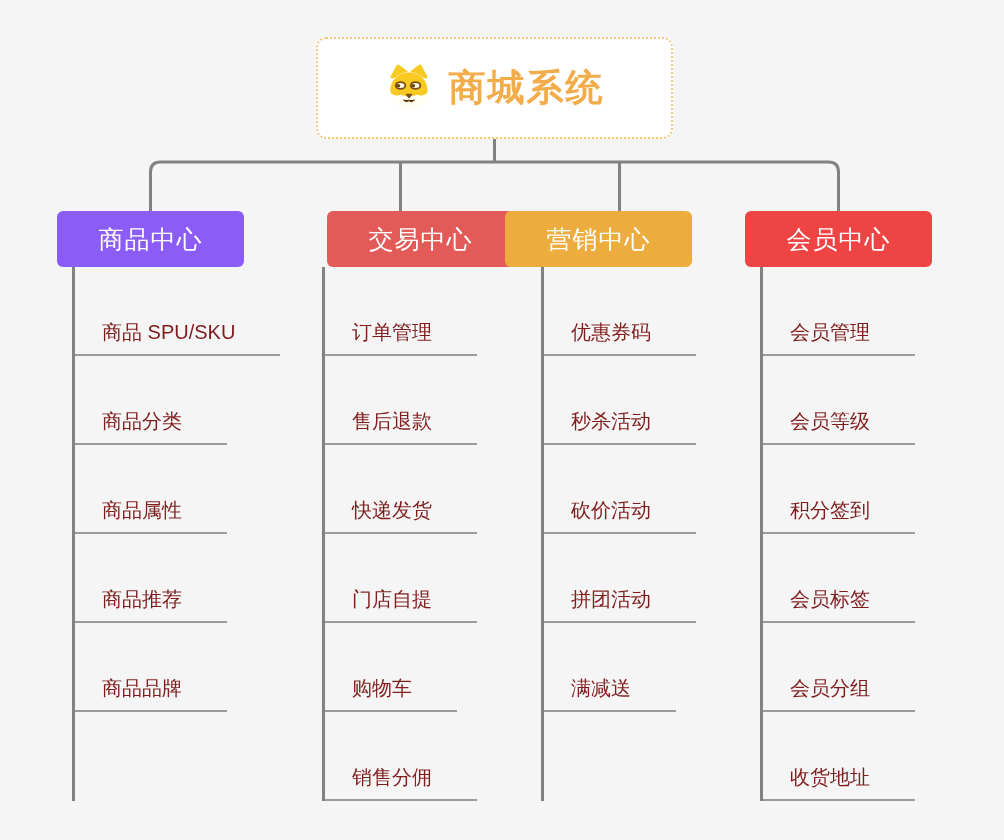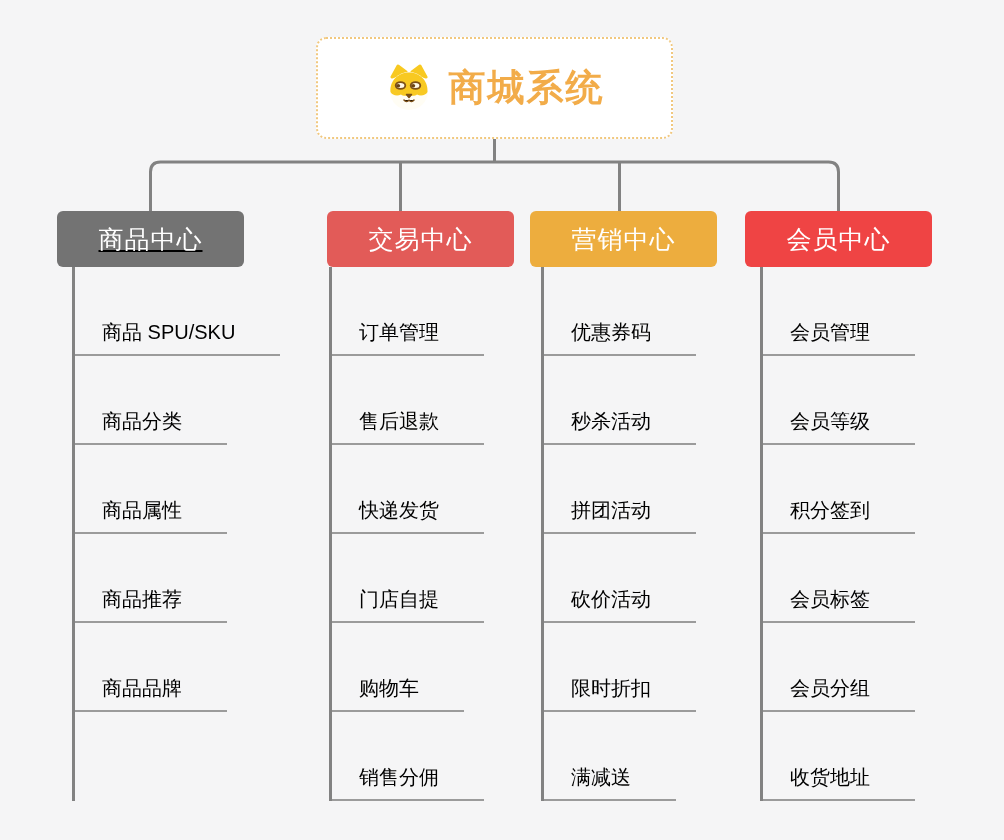--- a/index.html
+++ b/index.html
@@ -59,46 +59,46 @@
     z-index: 2;
   }
   .branch-label {
     color: #FFFFFF;
     font-size: 25px;
     letter-spacing: 1px;
     white-space: nowrap;
   }
   .branch-1 { left: 57px; }
   .branch-2 { left: 307px; margin-left: 20px; }
-  .branch-3 { left: 530px; }
+  .branch-3 { left: 505px; }
   .branch-4 { left: 745px; }
   
   .branch-column {
     position: absolute;
     top: 267px;
     height: 534px;
     width: 235px;
     box-sizing: border-box;
     border-left: 3px solid #828282;
     z-index: 1;
   }
   .col-1 { left: 72px; }
-  .col-2 { left: 329px; text-align: right; }
+  .col-2 { left: 322px; text-align: right; }
   .col-3 { left: 541px; }
   .col-4 { left: 760px; }
   .leaf-node {
     height: 89px;
     display: flex;
     align-items: flex-end;
   }
   .leaf-label {
     display: inline-block;
     white-space: nowrap;
     font-size: 20px;
-    color: #000000;
+    color: #7f1d1d;
     padding: 0 45px 8px 27px;
     border-bottom: 2px solid #9B9B9B;
   }
 </style>
 </head>
 <body>
 
 <div class="canvas">
 
   <svg class="connector-svg" viewBox="0 0 1004 840" fill="none" stroke="#828282" stroke-width="3">
@@ -117,21 +117,21 @@
       <ellipse cx="15.5" cy="21.5" rx="4.8" ry="3.4" fill="#FFF9E8" stroke="#7C5017" stroke-width="1.8"></ellipse>
       <ellipse cx="30.5" cy="21.5" rx="4.8" ry="3.4" fill="#FFF9E8" stroke="#7C5017" stroke-width="1.8"></ellipse>
       <ellipse cx="13.2" cy="21.8" rx="2" ry="1.7" fill="#6B4312"></ellipse>
       <ellipse cx="28.2" cy="21.8" rx="2" ry="1.7" fill="#6B4312"></ellipse>
       <polygon points="21.5,30.5 26.5,30.5 24,33.5" fill="#7C5017" stroke="#7C5017" stroke-width="1.5" stroke-linejoin="round"></polygon>
       <path d="M19,36 q2.5,2.8 5,0.3 q2.5,2.5 5,-0.3" stroke="#7C5017" stroke-width="1.6" stroke-linecap="round"></path>
     </svg>
     <span class="root-title">商城系统</span>
   </div>
 
-  <div class="branch-node branch-1" style="background: #737373; text-decoration: underline;">
+  <div class="branch-node branch-1" style="background: #8b5cf6;">
     <span class="branch-label">商品中心</span>
   </div>
   <div class="branch-node branch-2" style="background: rgb(226, 91, 88);">
     <span class="branch-label">交易中心</span>
   </div>
   <div class="branch-node branch-3" style="background: rgb(237, 173, 62);">
     <span class="branch-label">营销中心</span>
   </div>
   <div class="branch-node branch-4" style="background: #ef4444;">
     <span class="branch-label">会员中心</span>
@@ -177,29 +177,26 @@
   </div>
 
   <div class="branch-column col-3">
     <div class="leaf-node">
         <span class="leaf-label">优惠券码</span>
       </div>
     <div class="leaf-node">
         <span class="leaf-label">秒杀活动</span>
       </div>
     <div class="leaf-node">
+        <span class="leaf-label">砍价活动</span>
+      </div>
+    <div class="leaf-node">
         <span class="leaf-label">拼团活动</span>
       </div>
     <div class="leaf-node">
-        <span class="leaf-label">砍价活动</span>
-      </div>
-    <div class="leaf-node">
-        <span class="leaf-label">限时折扣</span>
-      </div>
-    <div class="leaf-node">
         <span class="leaf-label">满减送</span>
       </div>
   </div>
 
   <div class="branch-column col-4">
     <div class="leaf-node">
         <span class="leaf-label">会员管理</span>
       </div>
     <div class="leaf-node">
         <span class="leaf-label">会员等级</span>

